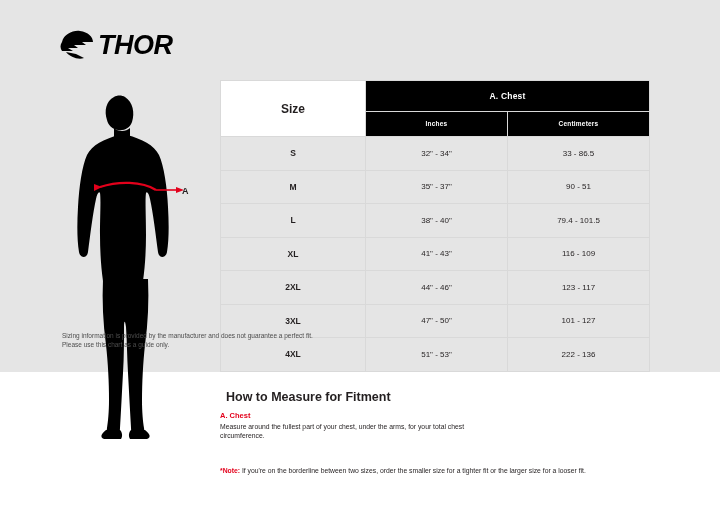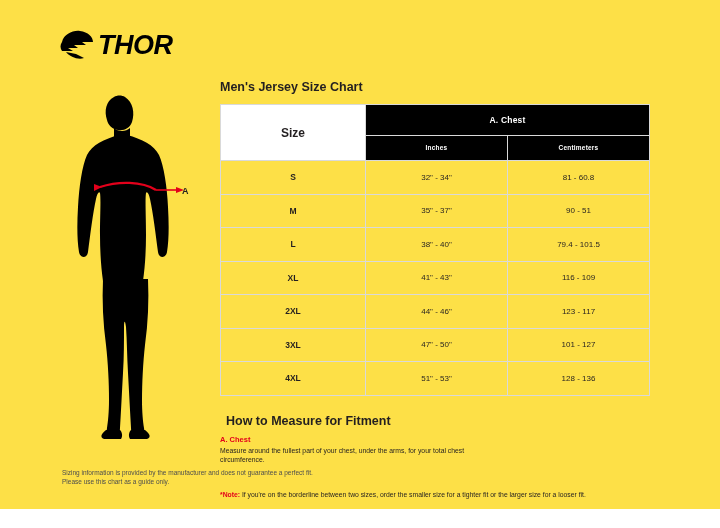--- a/index.html
+++ b/index.html
@@ -12,22 +12,22 @@
     height: 528px;
     font-family: "Liberation Sans", sans-serif;
     color: #231f20;
     position: relative;
     overflow: hidden;
   }
 
   .page {
     position: relative;
     width: 720px;
-    height: 509px;
-    background: #fde047;
+    height: 372px;
+    background: #e5e5e5;
   }
 
   
   .logo {
     position: absolute;
     left: 60px;
     top: 30px;
     display: flex;
     align-items: center;
     gap: 4px;
@@ -215,38 +215,37 @@
     <svg width="110" height="22" viewBox="0 0 110 22" xmlns="http://www.w3.org/2000/svg">
       <path d="M10 9 C28 3, 52 3, 66 12" stroke="#e3001b" stroke-width="2.2" fill="none"></path>
       <path d="M66 12 L88 12" stroke="#e3001b" stroke-width="1.6" fill="none"></path>
       <path d="M4 6 L12 9 L4 13 Z" fill="#e3001b"></path>
       <path d="M94 12 L86 9 L86 15 Z" fill="#e3001b"></path>
     </svg>
   </div>
   <div class="measure-label">A</div>
 
   <div class="content">
-    <h1 class="chart-title">Men's Jersey Size Chart</h1>
 
     <table class="size-chart">
       <thead>
         <tr>
           <th class="size-head" rowspan="2">Size</th>
           <th class="group-head" colspan="2">A. Chest</th>
         </tr>
         <tr>
           <th class="sub-head">Inches</th>
           <th class="sub-head">Centimeters</th>
         </tr>
       </thead>
       <tbody>
         <tr>
           <td class="size-cell">S</td>
           <td class="val-cell">32" - 34"</td>
-          <td class="val-cell">81 - 60.8</td>
+          <td class="val-cell">33 - 86.5</td>
         </tr>
         <tr>
           <td class="size-cell">M</td>
           <td class="val-cell">35" - 37"</td>
           <td class="val-cell">90 - 51</td>
         </tr>
         <tr>
           <td class="size-cell">L</td>
           <td class="val-cell">38" - 40"</td>
           <td class="val-cell">79.4 - 101.5</td>
@@ -262,21 +261,21 @@
           <td class="val-cell">123 - 117</td>
         </tr>
         <tr>
           <td class="size-cell">3XL</td>
           <td class="val-cell">47" - 50"</td>
           <td class="val-cell">101 - 127</td>
         </tr>
         <tr>
           <td class="size-cell">4XL</td>
           <td class="val-cell">51" - 53"</td>
-          <td class="val-cell">128 - 136</td>
+          <td class="val-cell">222 - 136</td>
         </tr>
       </tbody>
     </table>
 
     <div class="howto">
       <h2 class="howto-title">How to Measure for Fitment</h2>
       <p class="howto-sub">A. Chest</p>
       <p class="howto-body">Measure around the fullest part of your chest, under the arms, for your total chest circumference.</p>
     </div>
 

